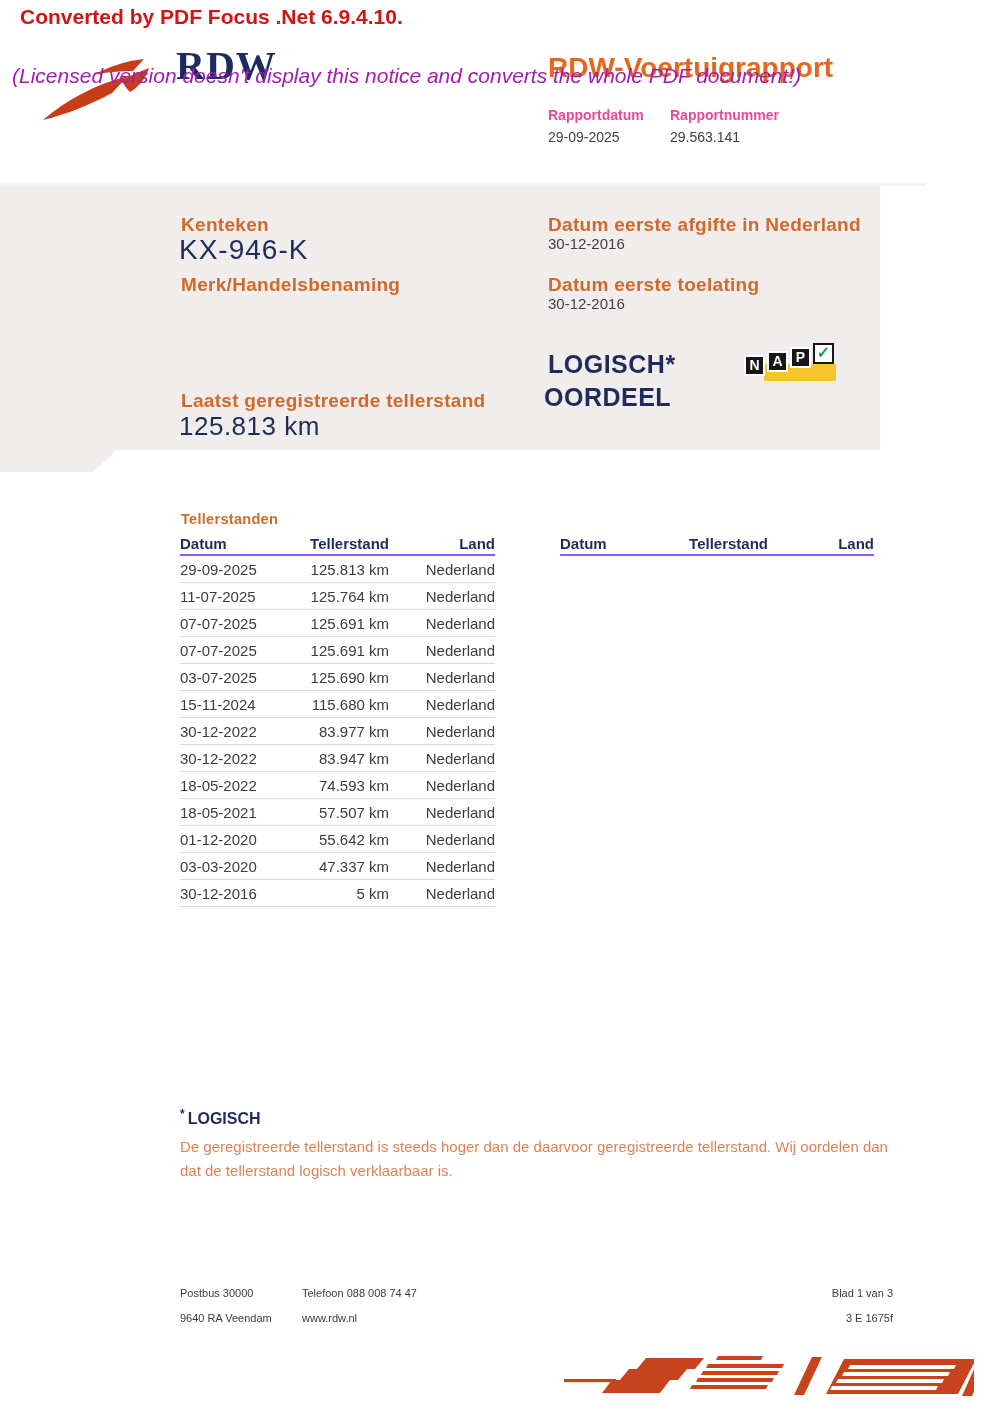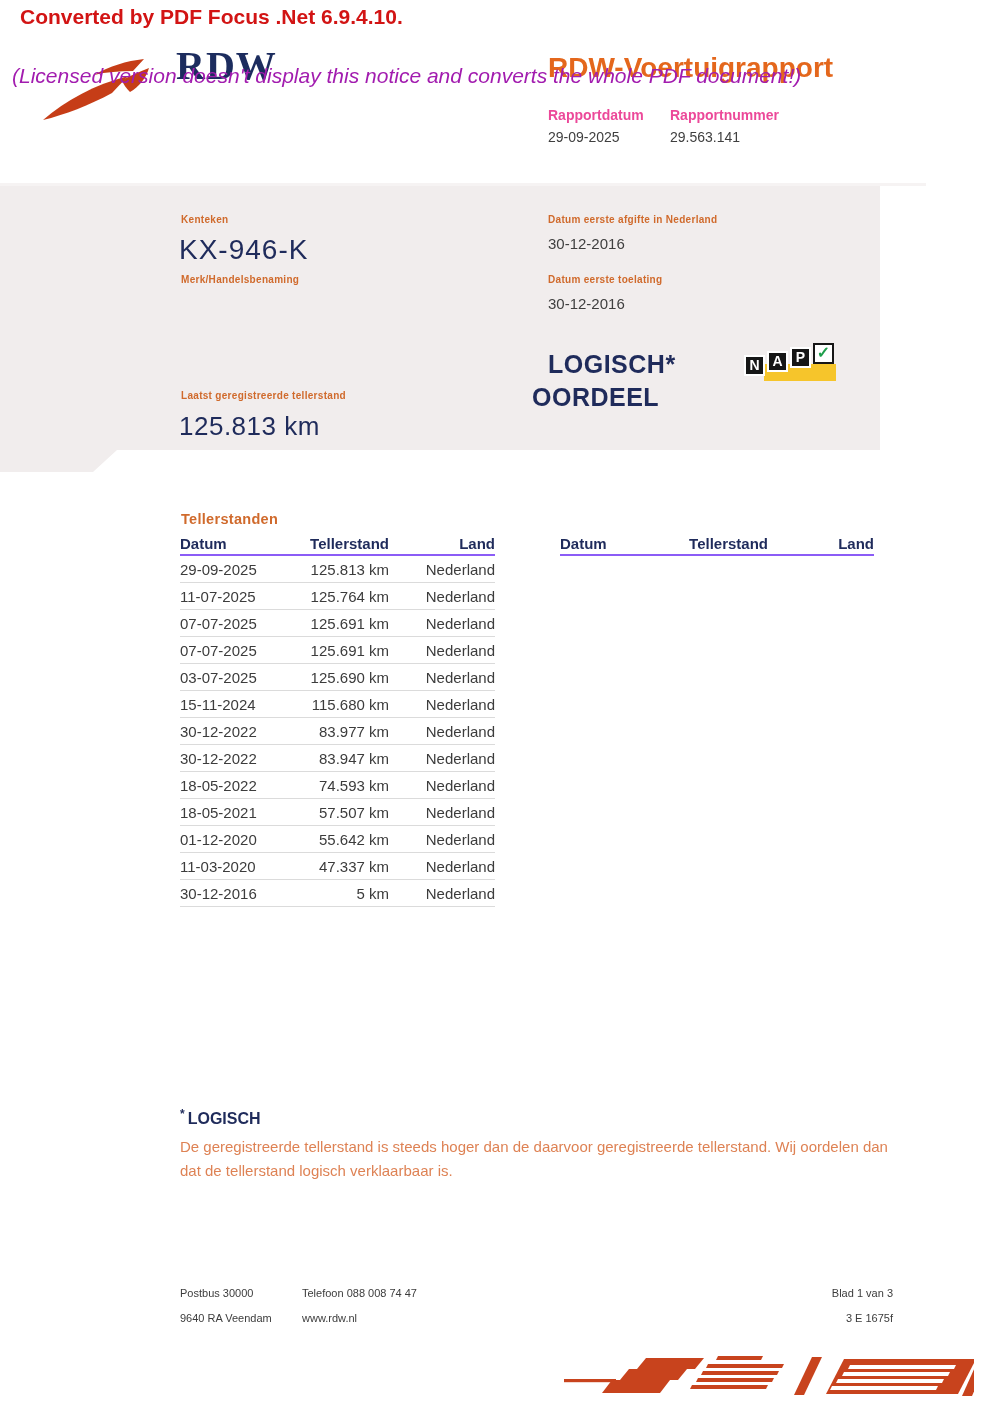--- a/index.html
+++ b/index.html
@@ -15,21 +15,21 @@
   .rdw-word { position:absolute; left:176px; top:42px; font-family:"Liberation Serif", serif; font-weight:bold; font-size:40px; color:#1c2c5e; letter-spacing:1px; z-index:2; }
   .flame { position:absolute; left:42px; top:58px; z-index:1; }
   .doc-title { position:absolute; left:548px; top:52px; font-size:28px; font-weight:bold; color:#e4671c; z-index:1; }
   .hlabel { position:absolute; font-size:14px; font-weight:bold; color:#ec4899; }
   .hvalue { position:absolute; font-size:14px; color:#3f3f3f; }
 
   
   .hairline { position:absolute; left:0; top:183px; width:926px; height:3px; background:#f6f3f3; }
   .graybox { position:absolute; left:0; top:186px; width:880px; height:286px; background:#f1eded;
              clip-path:polygon(0 0, 880px 0, 880px 264px, 117px 264px, 93px 286px, 0 286px); }
-  .flabel { position:absolute; font-size:10px; font-weight:bold; color:#d06a2c; letter-spacing:.3px; z-index:3; }
+  .flabel { position:absolute; font-size:19px; font-weight:bold; color:#d06a2c; letter-spacing:.3px; z-index:3; }
   .fvalue-big { position:absolute; font-size:28px; color:#1f2b5b; letter-spacing:1px; z-index:3; }
   .fvalue-med { position:absolute; font-size:26px; color:#1f2b5b; letter-spacing:.5px; z-index:3; }
   .fvalue-sm { position:absolute; font-size:15px; color:#3f3f3f; z-index:3; }
   .oordeel { position:absolute; font-size:25px; font-weight:bold; color:#1f2b5b; letter-spacing:.5px; z-index:3; }
 
   
   .nap { position:absolute; left:744px; top:343px; width:95px; height:44px; z-index:3; }
   .nap-yellow { position:absolute; left:11px; top:21px; width:81px; height:17px; background:#f6c52b; }
   .nap-notch { position:absolute; left:11px; top:30px; width:9px; height:8px; background:#f1eded; }
   .nap-tile { position:absolute; width:21px; height:21px; background:#161616; border:2px solid #fff;
@@ -91,21 +91,21 @@
   <div class="flabel" style="left:181px; top:390px;">Laatst geregistreerde tellerstand</div>
   <div class="fvalue-med" style="left:179px; top:411px;">125.813 km</div>
 
   <div class="flabel" style="left:548px; top:214px;">Datum eerste afgifte in Nederland</div>
   <div class="fvalue-sm" style="left:548px; top:235px;">30-12-2016</div>
 
   <div class="flabel" style="left:548px; top:274px;">Datum eerste toelating</div>
   <div class="fvalue-sm" style="left:548px; top:295px;">30-12-2016</div>
 
   <div class="oordeel" style="left:548px; top:350px;">LOGISCH*</div>
-  <div class="oordeel" style="left:532px; top:383px;text-align:center;">OORDEEL</div>
+  <div class="oordeel" style="left:544px; top:383px;text-align:center;">OORDEEL</div>
 
   <div class="nap">
     <div class="nap-yellow"></div>
     <div class="nap-notch"></div>
     <span class="nap-tile" style="left:0; top:12px;">N</span>
     <span class="nap-tile" style="left:23px; top:8px;">A</span>
     <span class="nap-tile" style="left:46px; top:4px;">P</span>
     <span class="nap-tile check" style="left:69px; top:0;">✓</span>
   </div>
 
@@ -179,21 +179,21 @@
           <span class="c3">Nederland</span>
         </div>
 
         <div class="mrow">
           <span class="c1">01-12-2020</span>
           <span class="c2">55.642 km</span>
           <span class="c3">Nederland</span>
         </div>
 
         <div class="mrow">
-          <span class="c1">11-03-2020</span>
+          <span class="c1">03-03-2020</span>
           <span class="c2">47.337 km</span>
           <span class="c3">Nederland</span>
         </div>
 
         <div class="mrow">
           <span class="c1">30-12-2016</span>
           <span class="c2">5 km</span>
           <span class="c3">Nederland</span>
         </div>
       </div>

